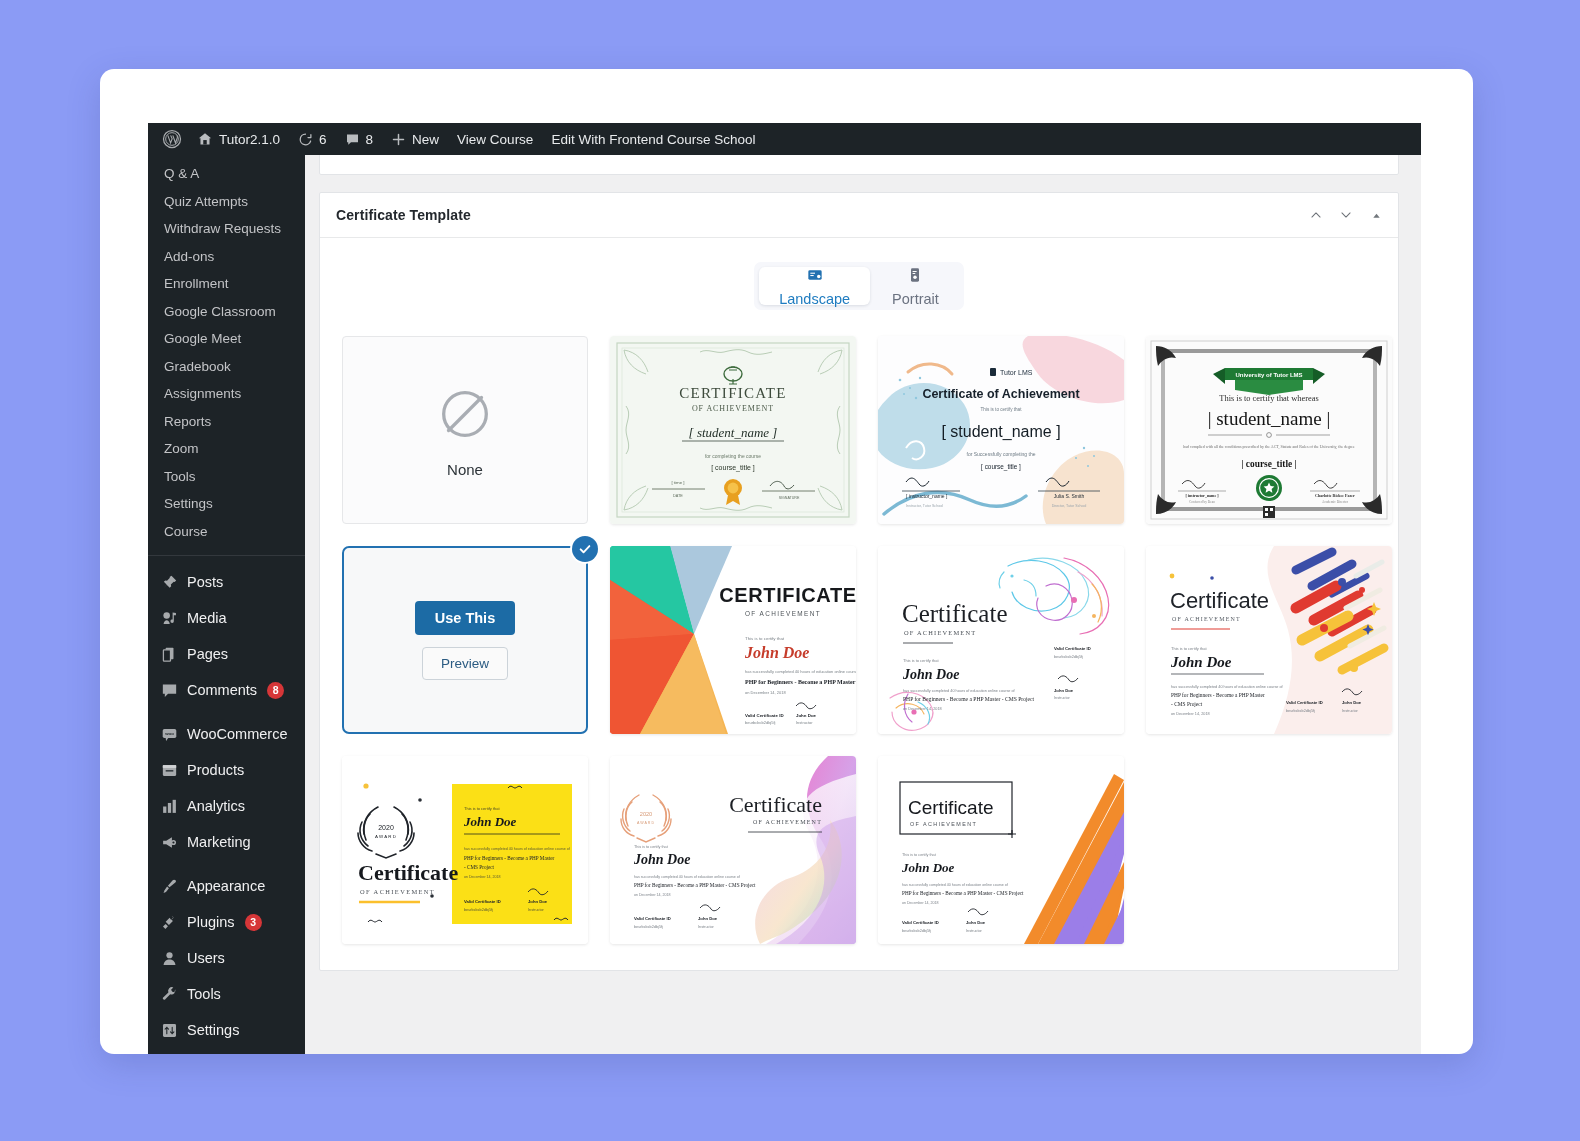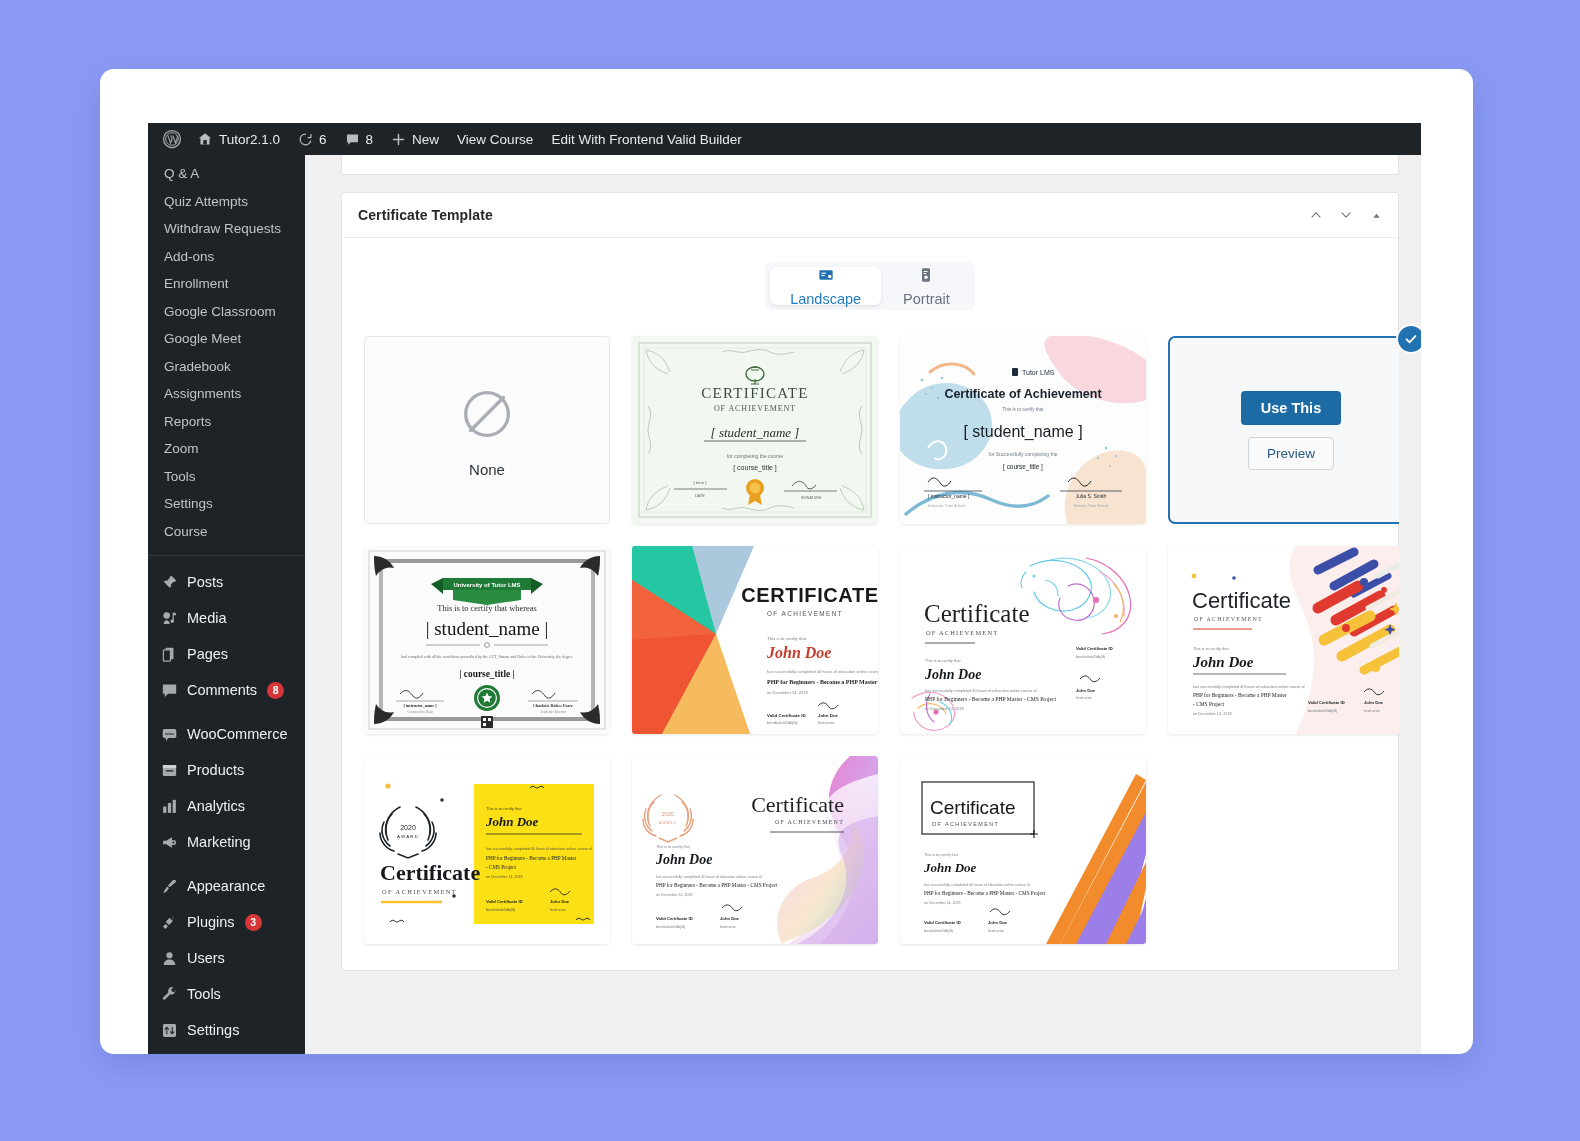--- a/index.html
+++ b/index.html
@@ -92,21 +92,21 @@
   }
 
   
   .content {
     position: absolute;
     left: 157px; top: 32px;
     width: 1116px; height: 899px;
     background: #f0f0f1;
     overflow: hidden;
   }
-  .content-inner { padding: 0 22px 0 36px; }
+  .content-inner { padding: 0 22px 0 14px; }
 
   .panel {
     background: #fff;
     border: 1px solid #e2e4e7;
     border-radius: 2px;
   }
   .panel-stub { height: 28px; margin-top: -8px; }
 
   .panel-head {
     height: 45px;
@@ -283,21 +283,21 @@
           <svg width="15" height="15" viewBox="0 0 24 24">
               <path d="M12 4v16M4 12h16" stroke="#b9bcbf" stroke-width="2.4" stroke-linecap="round"></path>
             </svg>
         </span>
         <span>New</span>
       </div>
       <div class="ab-item">
         <span>View Course</span>
       </div>
       <div class="ab-item">
-        <span>Edit With Frontend Valid Builder</span>
+        <span>Edit With Frontend Course School</span>
       </div>
     </div>
 
     <div class="adminmenu">
       <div class="menu-sub-list">
         <a class="submenu-item">Q &amp; A</a>
         <a class="submenu-item">Quiz Attempts</a>
         <a class="submenu-item">Withdraw Requests</a>
         <a class="submenu-item">Add-ons</a>
         <a class="submenu-item">Enrollment</a>
@@ -594,32 +594,20 @@
                     <text x="28" y="171" font-family="Liberation Sans, sans-serif" font-size="3.6" fill="#9aa5ad">Instructor, Tutor School</text>
                     <path d="M168 146c6-8 10-2 13 2s7 2 10-3" fill="none" stroke="#16212a" stroke-width="1"></path>
                     <line x1="160" y1="155" x2="222" y2="155" stroke="#33414c" stroke-width="0.8"></line>
                     <text x="191" y="162" font-family="Liberation Sans, sans-serif" font-size="5" fill="#1c2730" text-anchor="middle">Julia S. Smith</text>
                     <text x="191" y="171" font-family="Liberation Sans, sans-serif" font-size="3.6" fill="#9aa5ad" text-anchor="middle">Director, Tutor School</text>
                   </svg>
                 </div>
               </div>
 
               <div class="tpl-cell">
-                <div class="check-badge">
-                  <svg width="14" height="14" viewBox="0 0 24 24">
-                      <path d="M4.5 12.6l5 5L19.5 7" fill="none" stroke="#fff" stroke-width="3.2" stroke-linecap="round" stroke-linejoin="round"></path>
-                    </svg>
-                </div>
-                <div class="tpl-card selected">
-                  <button class="btn-use">Use This</button>
-                  <button class="btn-preview">Preview</button>
-                </div>
-              </div>
-
-              <div class="tpl-cell">
                 <div class="thumb">
                   <svg viewBox="0 0 246 188" preserveAspectRatio="none">
                     <rect width="246" height="188" fill="#fbfbfb"></rect>
                     <rect x="5" y="5" width="236" height="178" fill="none" stroke="#cfcfcf" stroke-width="1"></rect>
                     <rect x="22" y="13" width="202" height="4" fill="#9a9a9a"></rect>
                     <rect x="22" y="171" width="202" height="4" fill="#9a9a9a"></rect>
                     <rect x="15" y="24" width="4" height="140" fill="#b5b5b5"></rect>
                     <rect x="227" y="24" width="4" height="140" fill="#b5b5b5"></rect>
                     <g fill="#2b2b2b">
                       <path d="M10 10c8 0 16 4 20 12-8-2-14 2-18 8-2-8-2-14-2-20z"></path>
@@ -652,20 +640,32 @@
                     <text x="56" y="167" font-family="Liberation Serif, serif" font-size="3.4" fill="#8c8c8c" text-anchor="middle">Conferred by Dean</text>
                     <path d="M168 148c6-7 10-2 13 2s7 2 10-3" fill="none" stroke="#2b2b2b" stroke-width="0.9"></path>
                     <line x1="164" y1="155" x2="214" y2="155" stroke="#8a8a8a" stroke-width="0.7"></line>
                     <text x="189" y="161" font-family="Liberation Serif, serif" font-size="4" font-weight="700" fill="#2b2b2b" text-anchor="middle">Charlotte Rickee Fazer</text>
                     <text x="189" y="167" font-family="Liberation Serif, serif" font-size="3.4" fill="#8c8c8c" text-anchor="middle">Academic Director</text>
                     <rect x="117" y="170" width="12" height="12" fill="#2b2b2b"></rect>
                     <rect x="119" y="172" width="3" height="3" fill="#fff"></rect>
                       <rect x="124" y="172" width="3" height="3" fill="#fff"></rect>
                       <rect x="119" y="177" width="3" height="3" fill="#fff"></rect>
                   </svg>
+                </div>
+              </div>
+
+              <div class="tpl-cell">
+                <div class="check-badge">
+                  <svg width="14" height="14" viewBox="0 0 24 24">
+                      <path d="M4.5 12.6l5 5L19.5 7" fill="none" stroke="#fff" stroke-width="3.2" stroke-linecap="round" stroke-linejoin="round"></path>
+                    </svg>
+                </div>
+                <div class="tpl-card selected">
+                  <button class="btn-use">Use This</button>
+                  <button class="btn-preview">Preview</button>
                 </div>
               </div>
 
               <div class="tpl-cell">
                 <div class="thumb">
                   <svg viewBox="0 0 246 188" preserveAspectRatio="none">
                     <rect width="246" height="188" fill="#fff"></rect>
                     <path d="M0 0h52L6 74z" fill="#1fbfa8"></path>
                     <path d="M52 0h44L6 74z" fill="#2bcfae"></path>
                     <path d="M96 0h26L6 74z" fill="#a9c6db"></path>

